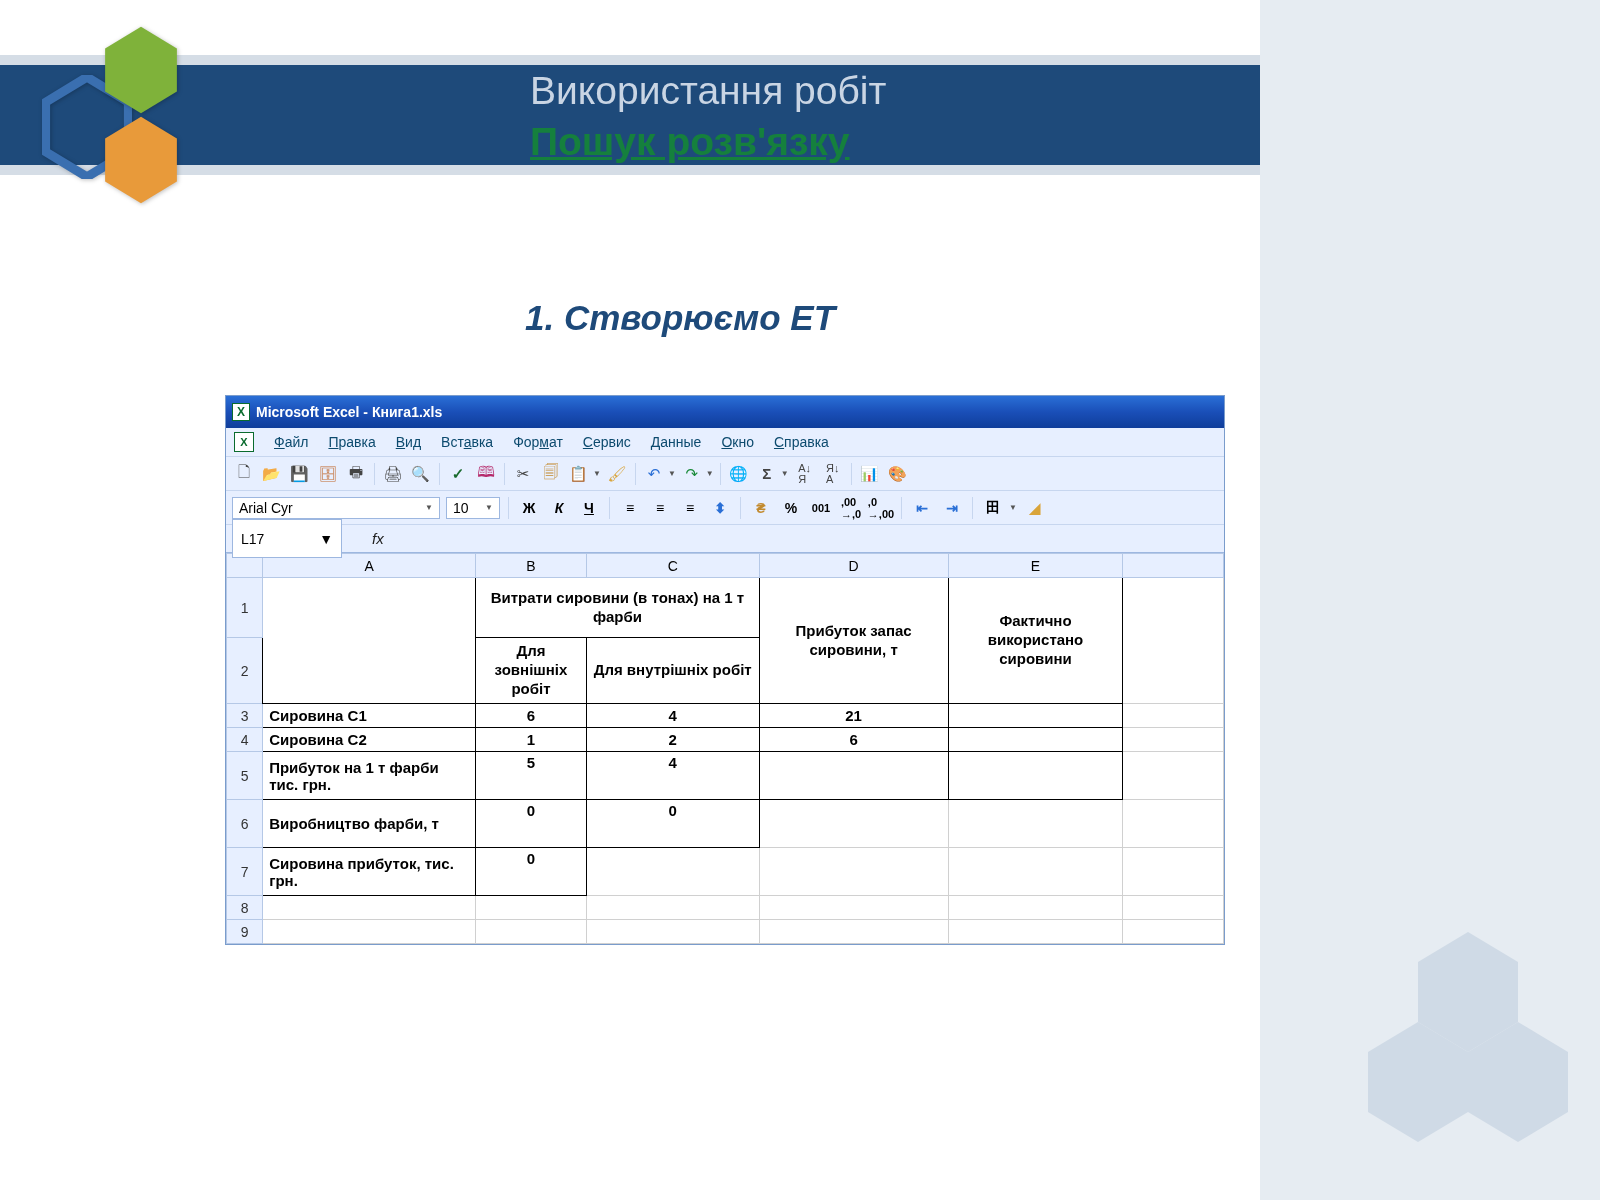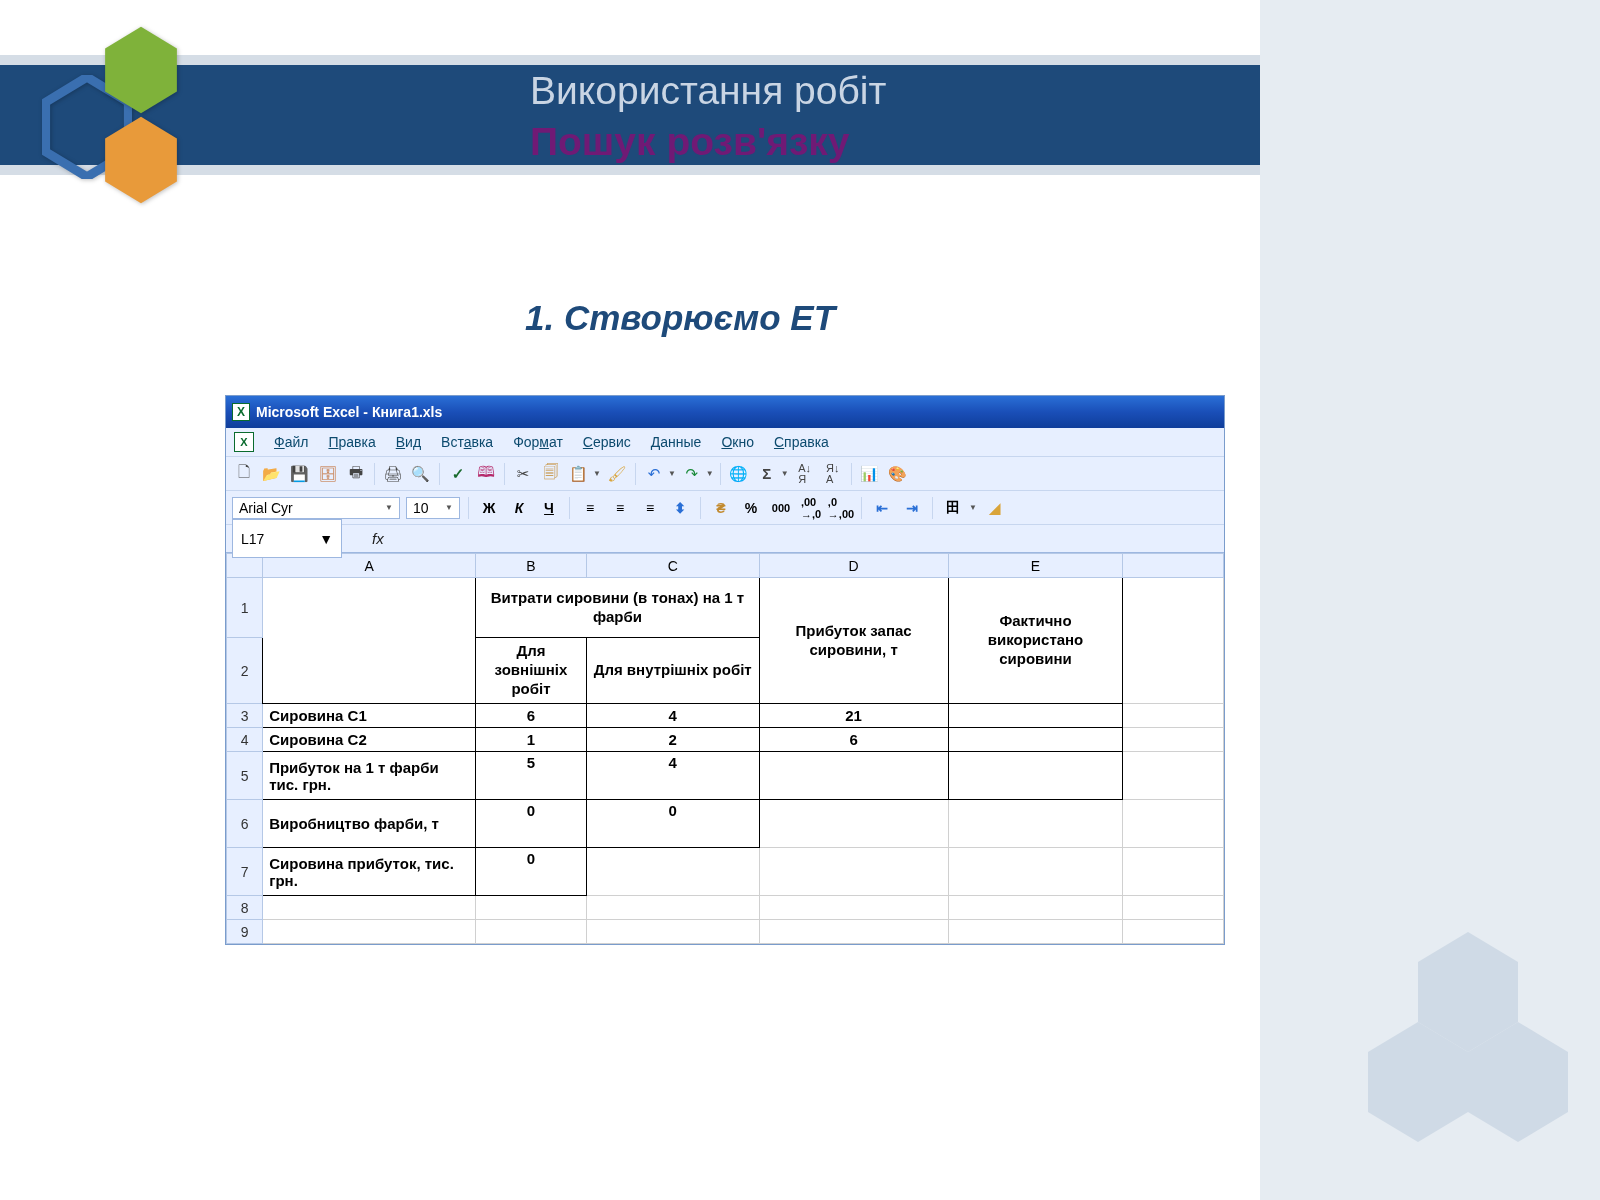--- a/index.html
+++ b/index.html
@@ -24,21 +24,21 @@
     background: linear-gradient(to bottom, #d5dde6 0%, #d5dde6 8%, #1e4a7a 8%, #1e4a7a 92%, #d5dde6 92%);
   }
   .header-text {
     position: absolute;
     left: 530px; top: 66px;
     color: #c9d5e4;
     font-size: 39px;
     line-height: 1.3;
     text-align: left;
   }
-  .header-text .line2 { font-weight: bold; color: #701a75; }
+  .header-text .line2 { font-weight: bold; color: #15803d; text-decoration: underline; }
   .hex-cluster {
     position: absolute;
     left: 20px; top: 15px;
     width: 200px; height: 200px;
   }
   .hex {
     position: absolute;
     filter: drop-shadow(1px 1px 2px rgba(0,0,0,0.25));
   }
   .hex-blue { left: 22px; top: 60px; }
@@ -277,41 +277,41 @@
     <span class="tb-btn" style="font-weight:bold">Σ</span>
     <span class="tb-dd">▼</span>
     <span class="tb-btn" style="font-size:11px;line-height:1">А↓<br>Я</span>
     <span class="tb-btn" style="font-size:11px;line-height:1">Я↓<br>А</span>
     <span class="tb-sep"></span>
     <span class="tb-btn" style="color:#c26a2e">📊</span>
     <span class="tb-btn" style="color:#d9a43a">🎨</span>
   </div>
 
   <div class="format-bar">
-    <span class="combo" style="width:168px">
+    <span class="combo" style="width:208px">
       <span>Arial Cyr</span>
       <span style="margin-left:auto" class="arrow">▼</span>
     </span>
     <span class="combo" style="width:54px">
       <span>10</span>
       <span style="margin-left:auto" class="arrow">▼</span>
     </span>
     <span class="tb-sep"></span>
     <span class="fb-btn">Ж</span>
     <span class="fb-btn" style="font-style:italic">К</span>
     <span class="fb-btn" style="text-decoration:underline">Ч</span>
     <span class="tb-sep"></span>
     <span class="fb-btn">≡</span>
     <span class="fb-btn">≡</span>
     <span class="fb-btn">≡</span>
     <span class="fb-btn" style="color:#2a6fd6">⬍</span>
     <span class="tb-sep"></span>
     <span class="fb-btn" style="color:#c28a2e">₴</span>
     <span class="fb-btn">%</span>
-    <span class="fb-btn" style="font-size:11px">000</span>
+    <span class="fb-btn" style="font-size:11px">001</span>
     <span class="fb-btn" style="font-size:11px">,00<br>→,0</span>
     <span class="fb-btn" style="font-size:11px">,0<br>→,00</span>
     <span class="tb-sep"></span>
     <span class="fb-btn" style="color:#2a6fd6">⇤</span>
     <span class="fb-btn" style="color:#2a6fd6">⇥</span>
     <span class="tb-sep"></span>
     <span class="fb-btn">田</span>
     <span class="tb-dd">▼</span>
     <span class="fb-btn" style="color:#d9a43a">◢</span>
   </div>

